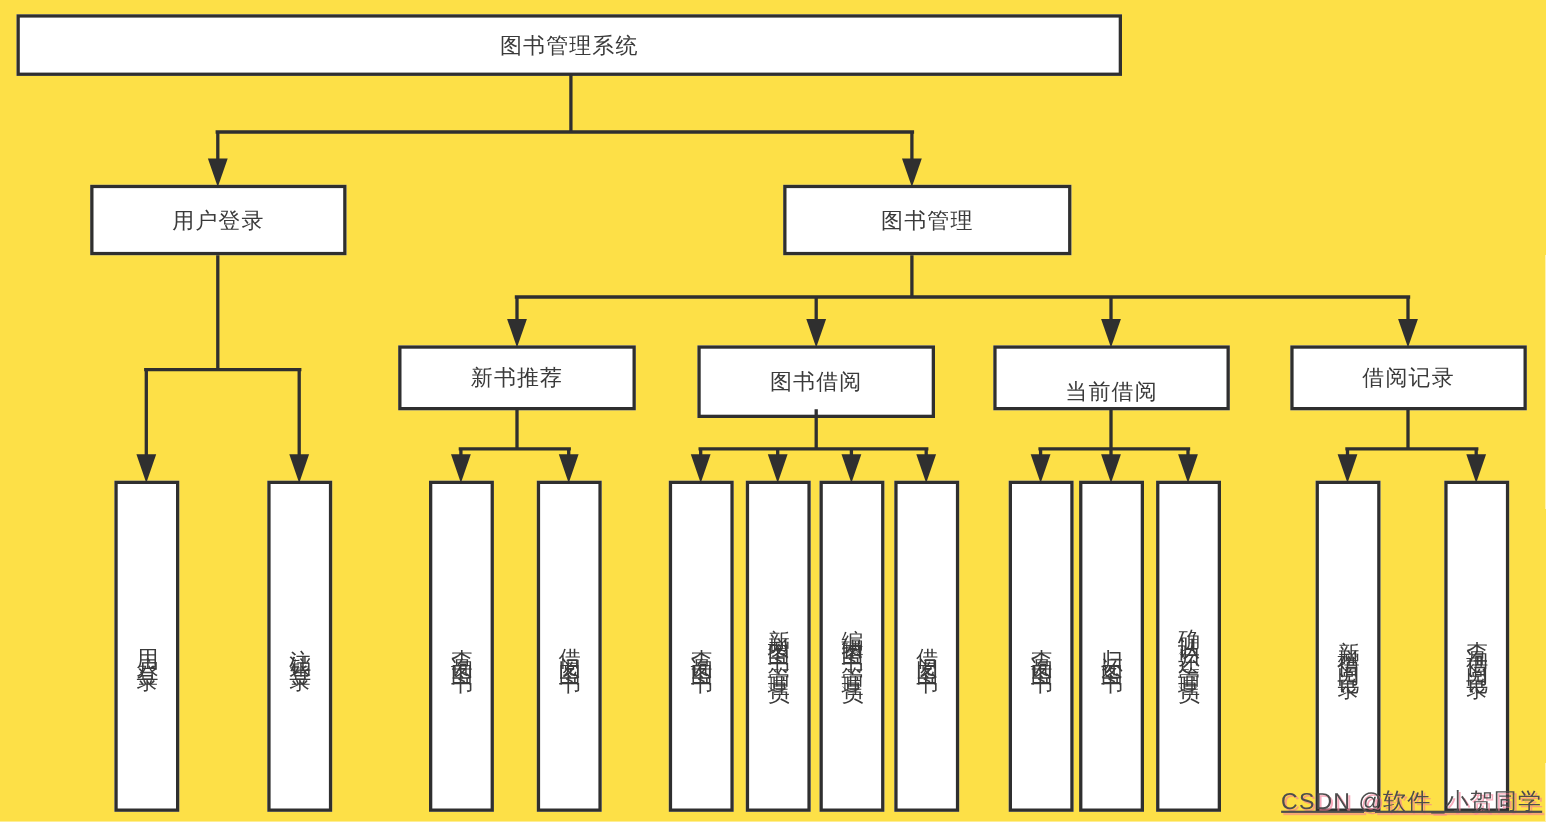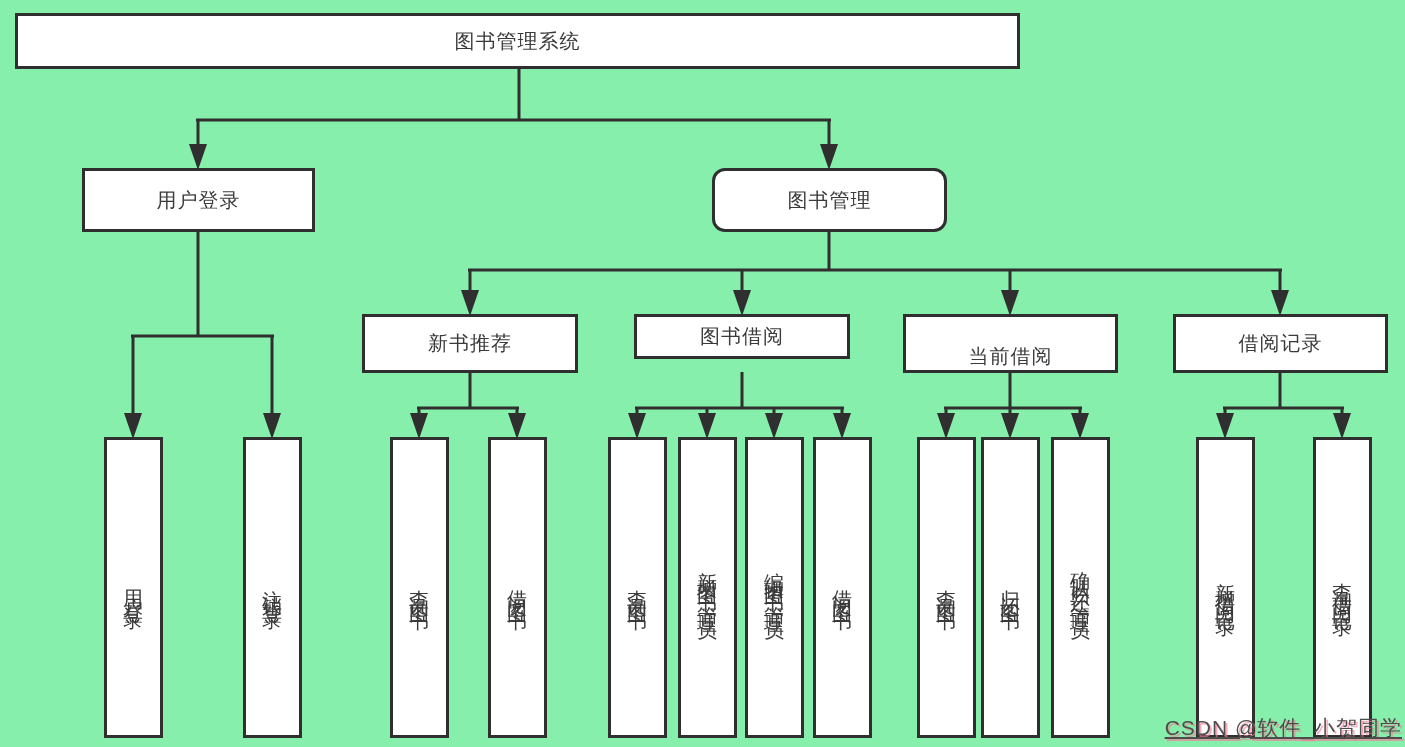--- a/index.html
+++ b/index.html
@@ -1,20 +1,20 @@
 <!DOCTYPE html>
 <html><head>
 <meta charset="utf-8">
 <style>
   html, body { margin: 0; padding: 0; background: #ffffff; }
   .stage {
     position: relative;
     width: 1405px;
     height: 747px;
-    background: #86efac;
+    background: #fde047;
     overflow: hidden;
     font-family: "Liberation Sans", sans-serif;
   }
   .node {
     position: absolute;
     box-sizing: border-box;
     background: #ffffff;
     border: 3px solid #2f2f2f;
     color: #3a3a3a;
     display: flex;
@@ -58,28 +58,28 @@
 
 <div class="stage">
 
   <div class="node h-node" style="left:15px; top:13px; width:1005px; height:56px;">
     <span class="label">图书管理系统</span>
   </div>
 
   <div class="node h-node" style="left:82px; top:168px; width:233px; height:64px;">
     <span class="label">用户登录</span>
   </div>
-  <div class="node h-node" style="left:712px; top:168px; width:235px; height:64px;border-radius:13px;">
+  <div class="node h-node" style="left:712px; top:168px; width:262px; height:64px;">
     <span class="label">图书管理</span>
   </div>
 
   <div class="node h-node" style="left:362px; top:314px; width:216px; height:59px;text-align:center;">
     <span class="label">新书推荐</span>
   </div>
-  <div class="node h-node" style="left:634px; top:314px; width:216px; height:45px;">
+  <div class="node h-node" style="left:634px; top:314px; width:216px; height:66px;">
     <span class="label">图书借阅</span>
   </div>
   <div class="node h-node" style="left:903px; top:314px; width:215px; height:59px;align-items:flex-end;">
     <span class="label">当前借阅</span>
   </div>
   <div class="node h-node" style="left:1173px; top:314px; width:215px; height:59px;">
     <span class="label">借阅记录</span>
   </div>
 
   <div class="node v-node" style="left:104px; top:437px; width:59px; height:301px;">

